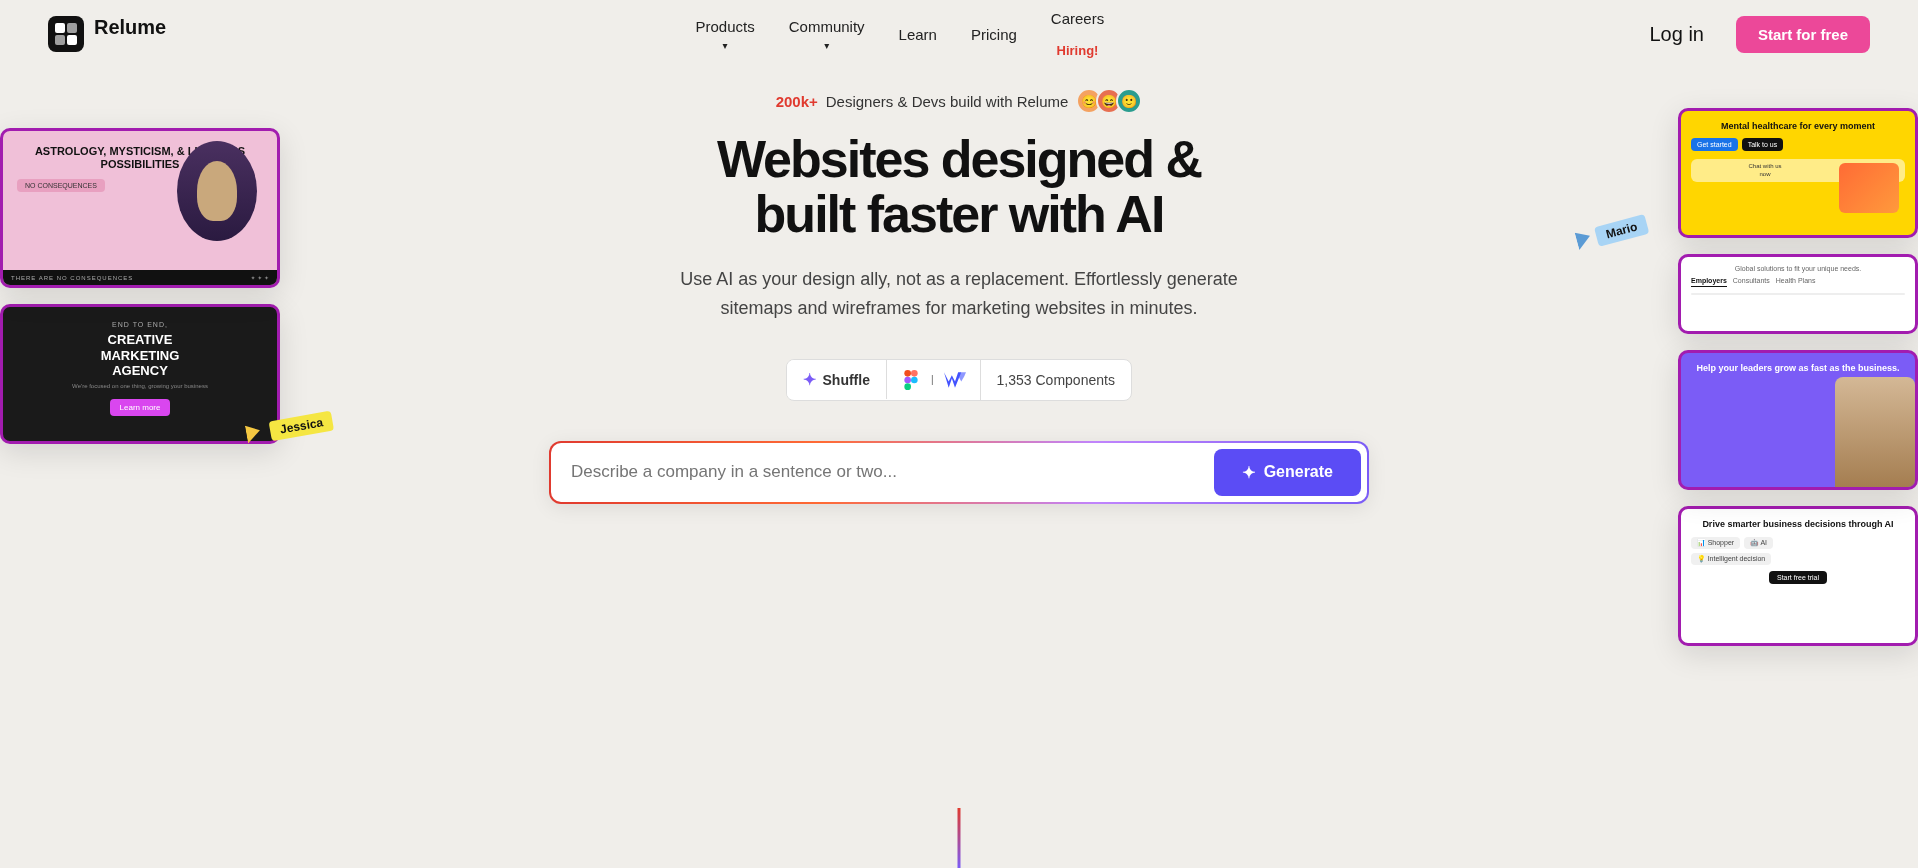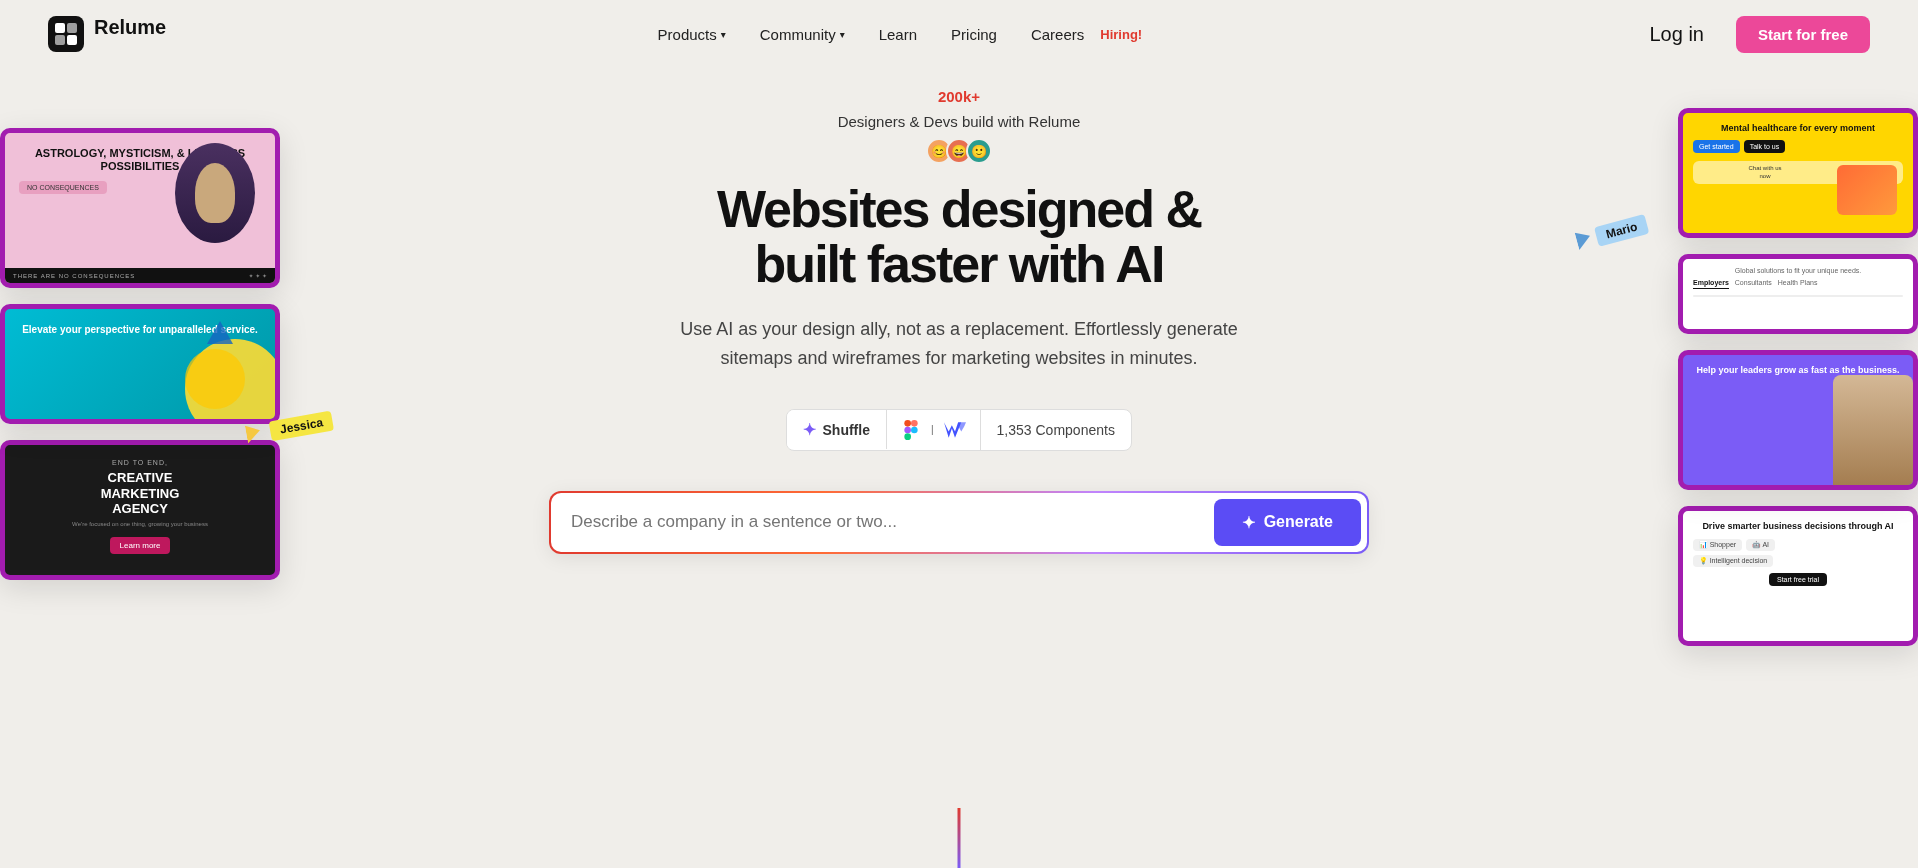--- a/index.html
+++ b/index.html
@@ -44,20 +44,21 @@
     .nav-link {
       display: flex;
       align-items: center;
       gap: 4px;
       padding: 8px 14px;
       font-size: 15px;
       color: #222;
       cursor: pointer;
       border-radius: 6px;
       text-decoration: none;
+      flex-direction: column;
     }
     .chevron {
       font-size: 10px;
       margin-top: 1px;
     }
     .nav-careers { display: flex; align-items: center; gap: 16px; }
     .hiring-badge {
       color: #e03a2f;
       font-size: 13px;
       font-weight: 600;
@@ -98,21 +99,20 @@
       min-height: 800px;
     }
 
     .social-proof {
       display: flex;
       align-items: center;
       gap: 8px;
       margin-bottom: 18px;
       font-size: 15px;
       color: #333;
-      flex-direction: column;
     }
     .social-proof-count {
       color: #e03a2f;
       font-weight: 700;
     }
     .avatars {
       display: flex;
     }
     .avatar-circle {
       width: 26px;
@@ -246,21 +246,21 @@
       right: 0;
       top: 40px;
       width: 240px;
     }
 
     .card-mockup {
       border-radius: 10px;
       overflow: hidden;
       box-shadow: 0 8px 30px rgba(0,0,0,0.12);
       margin-bottom: 16px;
-      border: 5px solid #a21caf;
+      border: 3px solid #a21caf;
     }
 
     
     .card-pink {
       background: #f0c0d8;
       height: 160px;
       position: relative;
       overflow: hidden;
     }
     .card-pink-content {
@@ -314,21 +314,21 @@
     .card-dark-title {
       font-size: 13px;
       font-weight: 900;
       color: #fff;
       line-height: 1.2;
       margin-top: 4px;
       text-transform: uppercase;
     }
     .card-dark-btn {
       margin-top: 10px;
-      background: #be185d;
+      background: #d946ef;
       color: #fff;
       border: none;
       padding: 4px 10px;
       border-radius: 4px;
       font-size: 8px;
       cursor: pointer;
     }
 
     
     .card-yellow {
@@ -484,28 +484,20 @@
         <div style="width:100%; height:100%; background: linear-gradient(180deg, #4a3060 0%, #2a1a40 100%); display:flex; align-items:center; justify-content:center;">
           <div style="width:40px; height:60px; background:#c9a87c; border-radius:50% 50% 40% 40%;"></div>
         </div>
       </div>
       <div style="position:absolute; bottom:0; left:0; right:0; background:#111; padding:4px 8px; display:flex; justify-content:space-between; align-items:center;">
         <div style="font-size:6px; color:#aaa; text-transform:uppercase; letter-spacing:1px;">THERE ARE NO CONSEQUENCES</div>
         <div style="font-size:6px; color:#888;">✦ ✦ ✦</div>
       </div>
     </div>
 
-    <div class="card-mockup card-teal">
-      <div class="card-teal-text">Elevate your perspective for unparalleled service.</div>
-      <div style="position:absolute; right:-10px; bottom:-20px; width:100px; height:100px; background:rgba(255,220,50,0.9); border-radius:50%;"></div>
-      <div style="position:absolute; right:30px; bottom:10px; width:60px; height:60px; background:rgba(255,200,0,0.7); border-radius:50%;"></div>
-      <svg style="position:absolute; top:10px; right:40px;" width="30" height="30" viewBox="0 0 30 30">
-        <polygon points="15,2 28,25 2,25" fill="#1565c0" opacity="0.8"></polygon>
-      </svg>
-    </div>
 
     <div class="card-mockup card-dark">
       <div class="card-dark-tag">END TO END,</div>
       <div class="card-dark-title">CREATIVE<br>MARKETING<br>AGENCY</div>
       <div style="font-size:6px; color:#888; margin-top:4px;">We're focused on one thing, growing your business</div>
       <button class="card-dark-btn">Learn more</button>
     </div>
   </div>
 
   <div class="preview-right">

